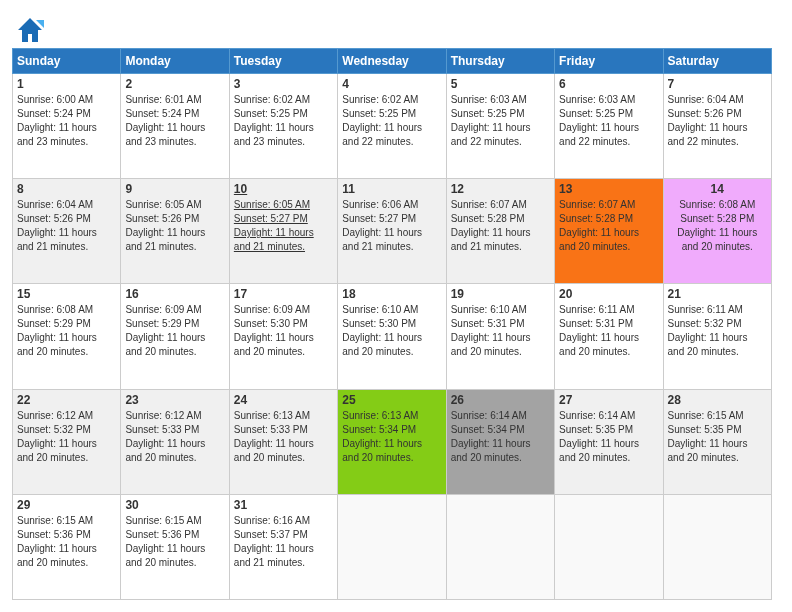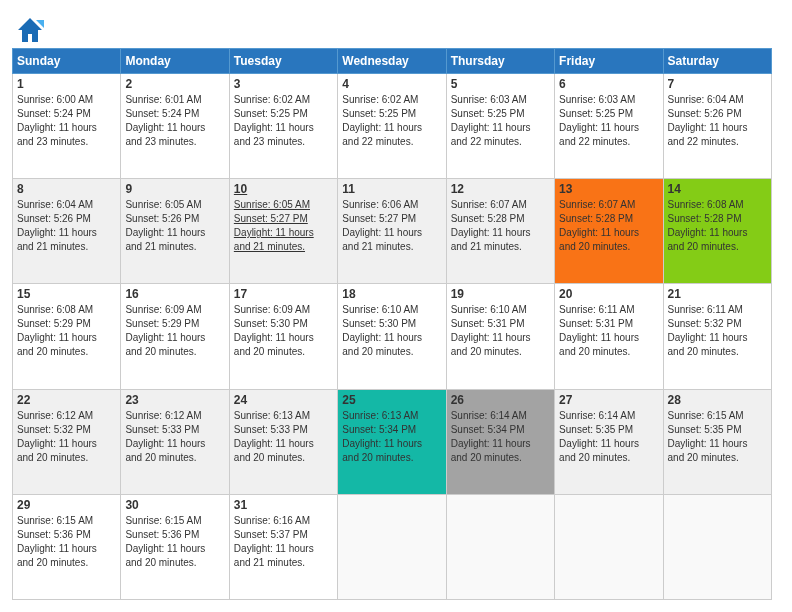--- a/index.html
+++ b/index.html
@@ -217,21 +217,21 @@
 Daylight: 11 hours
 and 21 minutes.</div>
           </td>
           <td style="background: #f97316;">
             <span class="day-number">13</span>
             <div class="day-info" style="white-space: pre-line;">Sunrise: 6:07 AM
 Sunset: 5:28 PM
 Daylight: 11 hours
 and 20 minutes.</div>
           </td>
-          <td style="background: #84cc16;">
+          <td style="background: #f0abfc; text-align: center;">
             <span class="day-number">14</span>
             <div class="day-info" style="white-space: pre-line;">Sunrise: 6:08 AM
 Sunset: 5:28 PM
 Daylight: 11 hours
 and 20 minutes.</div>
           </td>
         </tr>
         <tr>
           <td>
             <span class="day-number">15</span>
@@ -298,21 +298,21 @@
 Daylight: 11 hours
 and 20 minutes.</div>
           </td>
           <td style="background: rgb(240, 240, 240);">
             <span class="day-number">24</span>
             <div class="day-info" style="white-space: pre-line;">Sunrise: 6:13 AM
 Sunset: 5:33 PM
 Daylight: 11 hours
 and 20 minutes.</div>
           </td>
-          <td style="background: #14b8a6;">
+          <td style="background: #84cc16;">
             <span class="day-number">25</span>
             <div class="day-info" style="white-space: pre-line;">Sunrise: 6:13 AM
 Sunset: 5:34 PM
 Daylight: 11 hours
 and 20 minutes.</div>
           </td>
           <td style="background: #a3a3a3;">
             <span class="day-number">26</span>
             <div class="day-info" style="white-space: pre-line;">Sunrise: 6:14 AM
 Sunset: 5:34 PM

